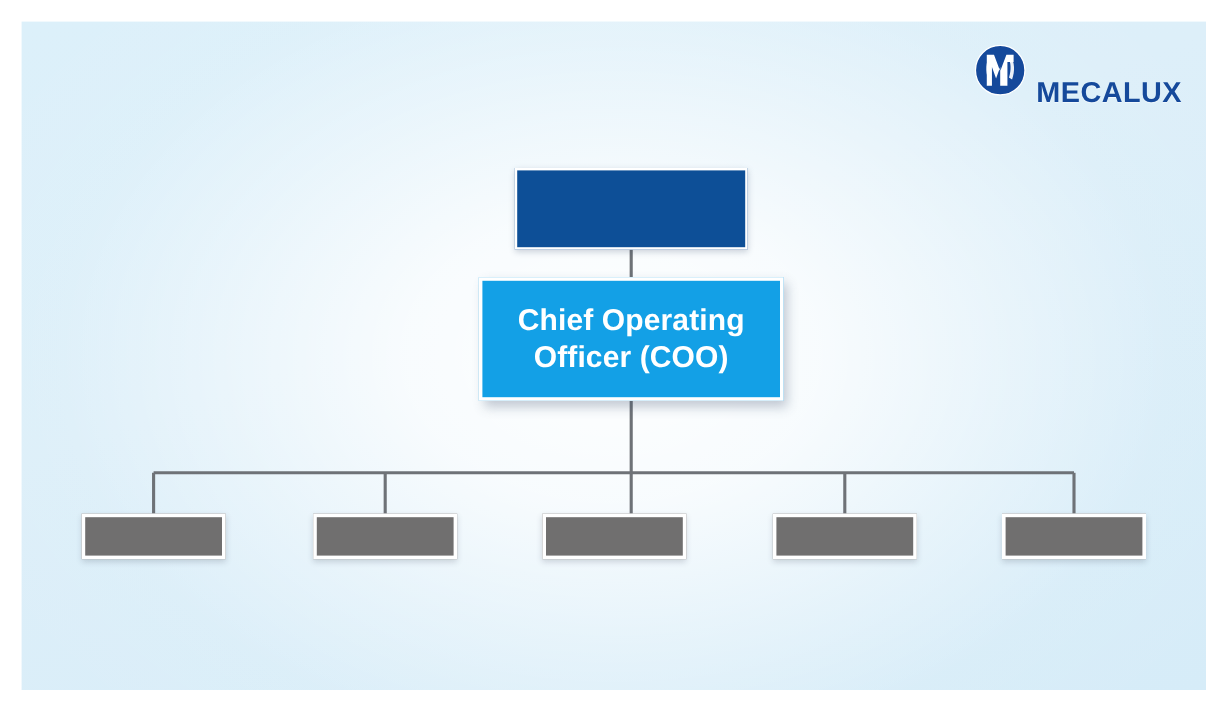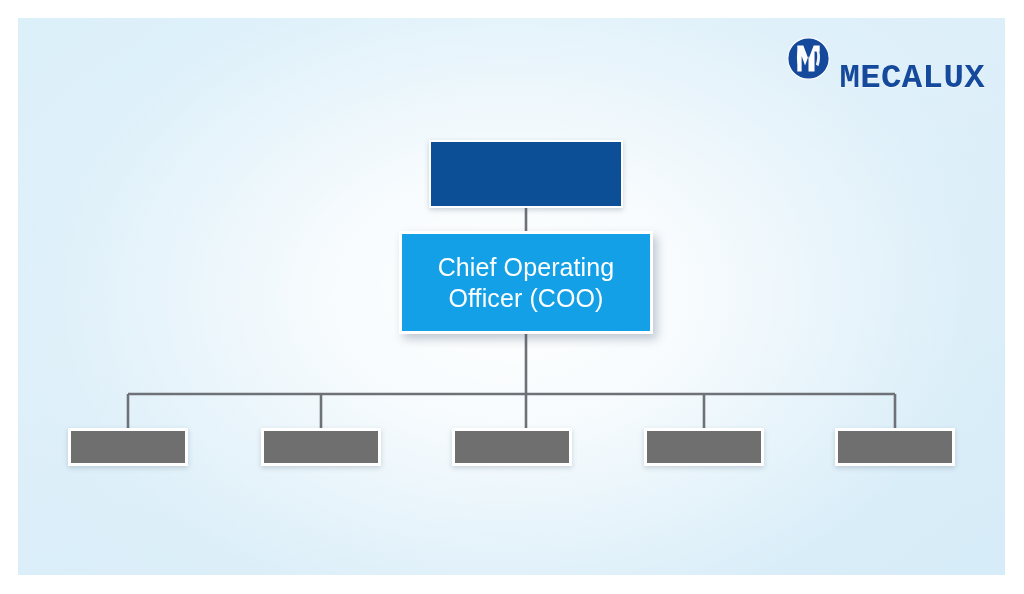--- a/index.html
+++ b/index.html
@@ -50,23 +50,23 @@
     gap: 9px;
     height: 46px;
   }
   #logo-mark {
     width: 43px;
     height: 43px;
     flex: 0 0 auto;
     display: block;
   }
   #logo-text {
-    font-family: Liberation Mono, monospace;
+    font-family: Liberation Sans, sans-serif;
     font-weight: bold;
-    font-size: 34px;
+    font-size: 24px;
     letter-spacing: 0.4px;
     color: #15499b;
     line-height: 1;
     white-space: nowrap;
     text-shadow: 0 1px 0 rgba(255,255,255,0.55);
     margin-top: 39px;
   }
 
   
   #connectors {
@@ -96,21 +96,21 @@
 
   .node-coo {
     background: #13a0e6;
     border: 3px solid #ffffff;
     box-shadow: 4px 5px 9px rgba(60,80,110,0.30);
   }
   .node-coo .node-label {
     color: #ffffff;
     font-family: "Liberation Sans", sans-serif;
     font-size: 25px;
-    font-weight: normal;
+    font-weight: bold;
     line-height: 1.24;
     letter-spacing: 0.1px;
     padding: 0 10px;
   }
 
   .node-leaf {
     background: #706f6f;
     border: 3px solid #ffffff;
     box-shadow: 0 2px 5px rgba(50,60,80,0.20);
   }

